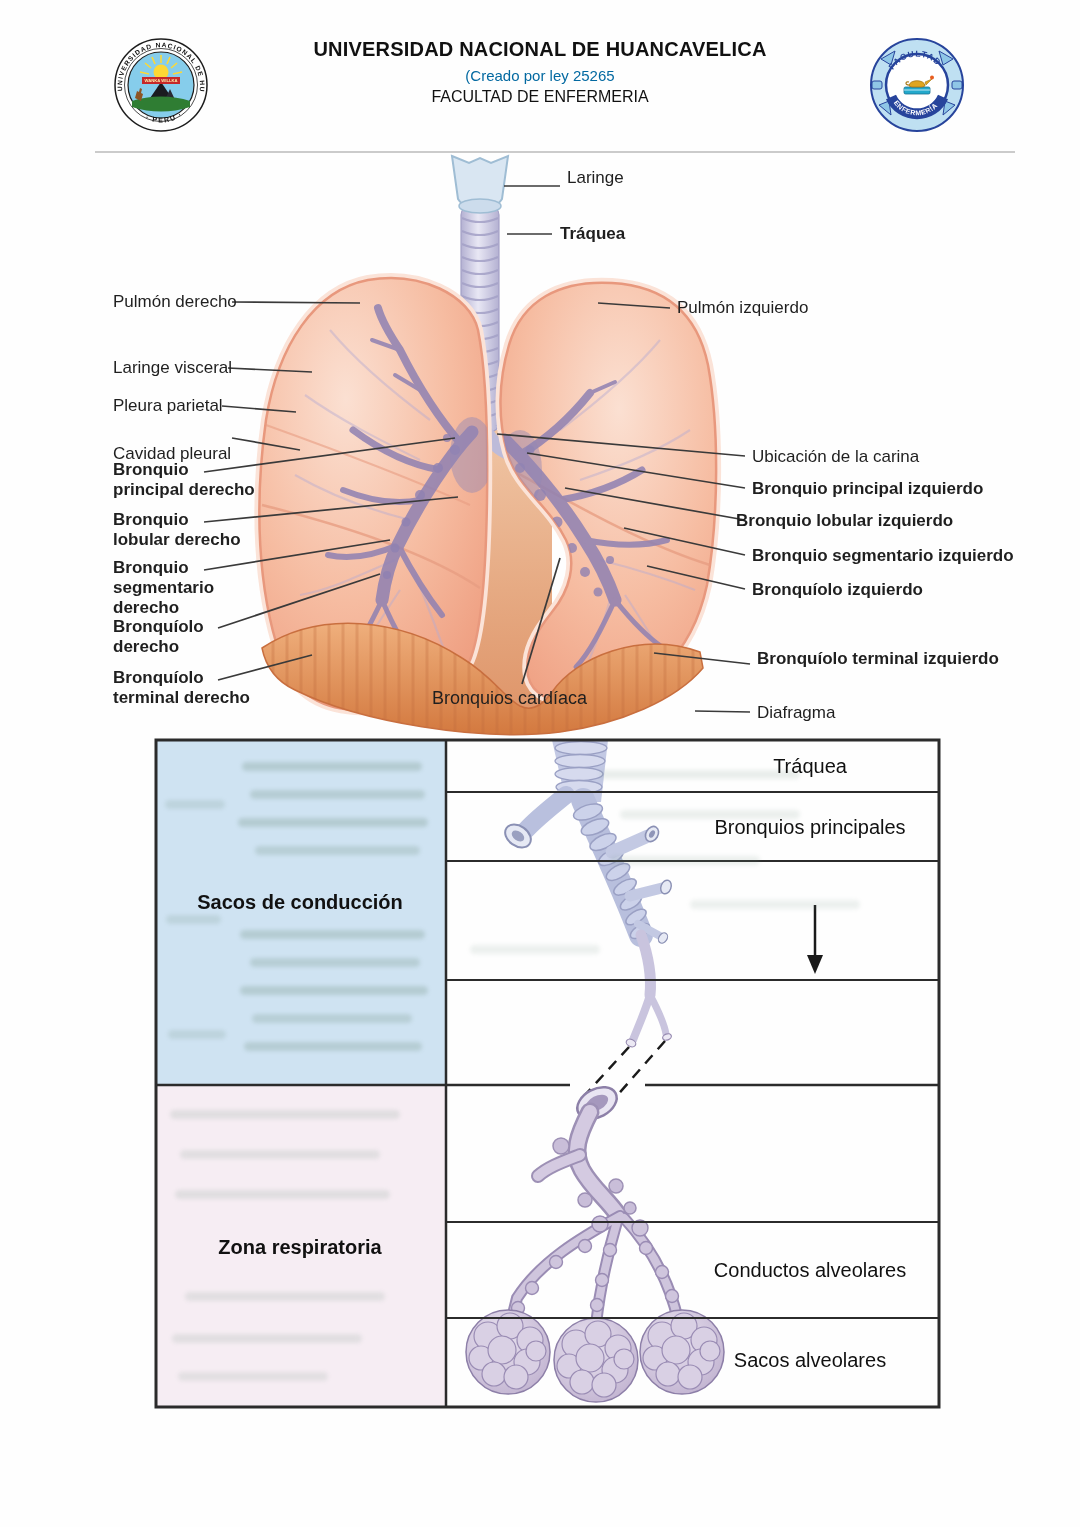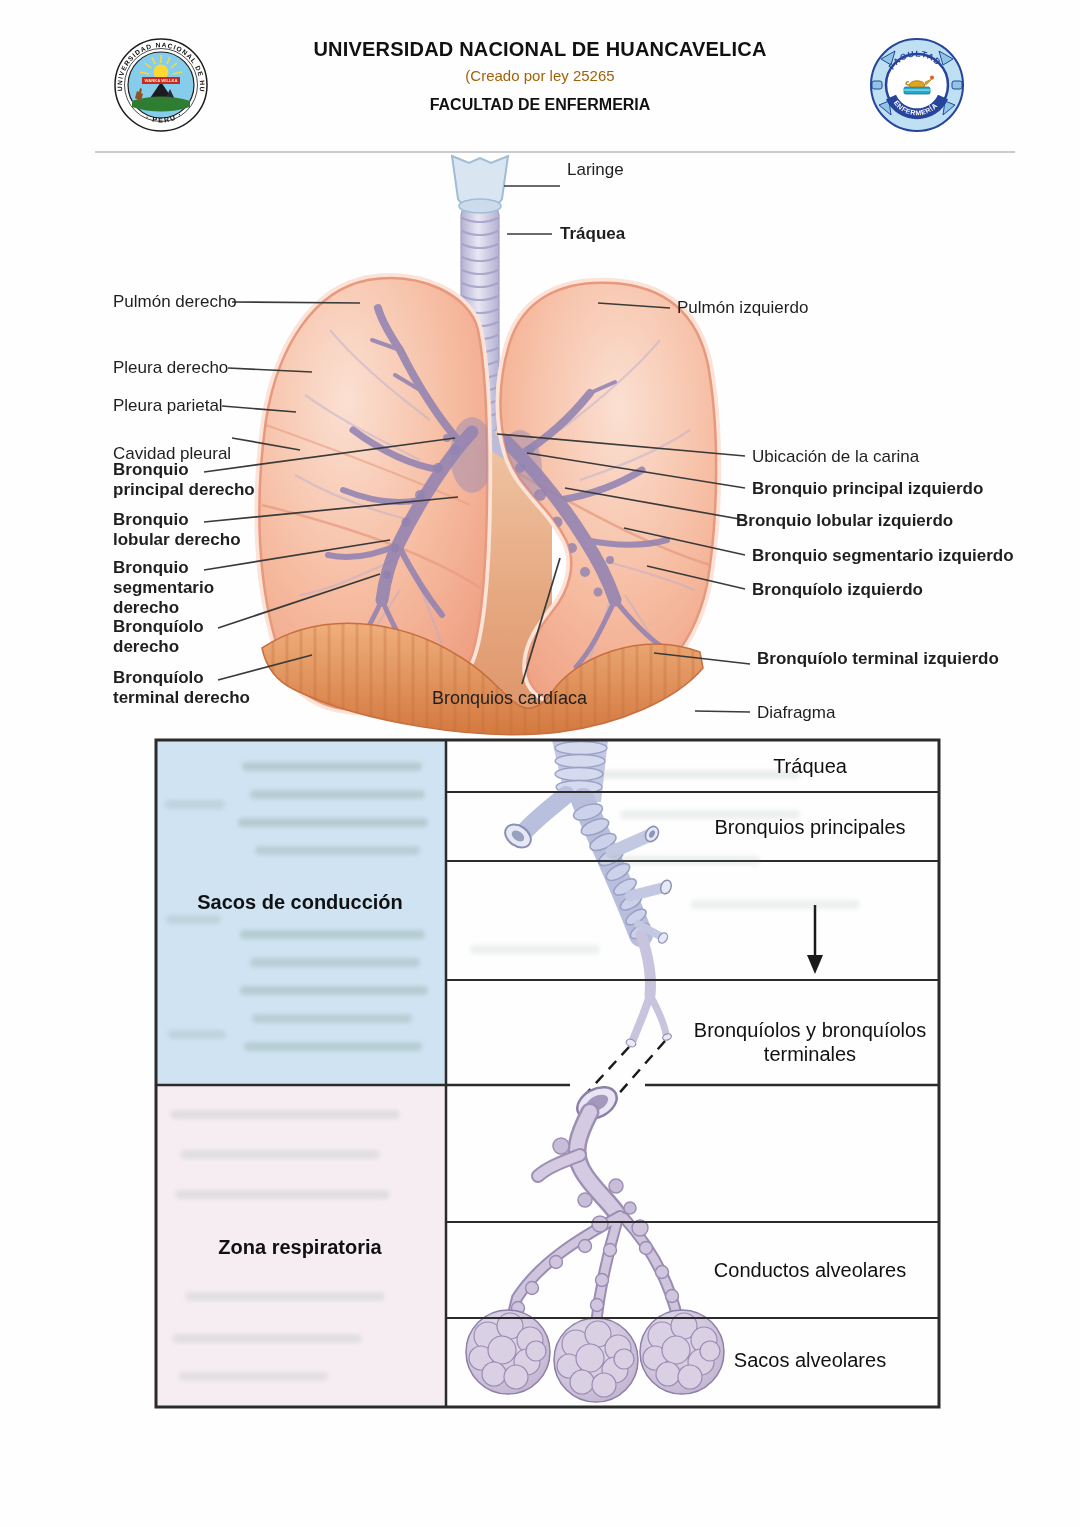--- a/index.html
+++ b/index.html
@@ -4,22 +4,22 @@
 <style>
   html,body{margin:0;padding:0;}
   body{
     width:1080px;height:1527px;background:#ffffff;
     font-family:"Liberation Sans",sans-serif;color:#1c1c1c;overflow:hidden;
   }
   .page{position:relative;width:1080px;height:1527px;background:#fefefe;}
   
   .hdr-text{position:absolute;left:240px;top:38px;width:600px;text-align:center;}
   .hdr-uni{font-size:20px;font-weight:bold;letter-spacing:.2px;color:#111;}
-  .hdr-law{font-size:15px;margin-top:6px;color:#a16207;}
-  .hdr-fac{font-size:16px;font-weight:bold;margin-top:12px;color:#111;}
+  .hdr-law{font-size:15px;margin-top:6px;color:#0369a1;}
+  .hdr-fac{font-size:16px;font-weight:normal;margin-top:4px;color:#111;}
   .top-rule{position:absolute;left:95px;top:151px;width:920px;height:2px;background:#cbcbcb;}
   
   .lbl{position:absolute;font-size:17px;line-height:20px;white-space:pre-line;color:#1f1f1f;}
   .lbl.b{font-weight:bold;}
   .row-label{position:absolute;left:680px;width:260px;font-size:20px;line-height:24px;
              text-align:center;white-space:pre-line;color:#111;}
   .zone-label{position:absolute;left:160px;width:280px;font-size:20px;font-weight:bold;
               text-align:center;color:#111;}
   .ghost{position:absolute;height:9px;border-radius:5px;background:#6f8f7f;filter:blur(2px);}
   svg.art{position:absolute;left:0;top:0;}
@@ -440,25 +440,25 @@
 
   <header>
     <div class="hdr-text">
       <div class="hdr-uni">UNIVERSIDAD NACIONAL DE HUANCAVELICA</div>
       <div class="hdr-law">(Creado por ley 25265</div>
       <div class="hdr-fac">FACULTAD DE ENFERMERIA</div>
     </div>
   </header>
   <div class="top-rule"></div>
 
-  <div class="lbl" style="left:567px;top:160px">Laringe</div>
+  <div class="lbl" style="left:567px;top:168px">Laringe</div>
   <div class="lbl b" style="left:560px;top:224px">Tráquea</div>
 
   <div class="lbl" style="left:113px;top:292px">Pulmón derecho</div>
-  <div class="lbl" style="left:113px;top:358px">Pleura derecho</div>
+  <div class="lbl" style="left:113px;top:358px">Laringe visceral</div>
   <div class="lbl" style="left:113px;top:396px">Pleura parietal</div>
   <div class="lbl" style="left:113px;top:444px">Cavidad pleural</div>
   <div class="lbl b" style="left:113px;top:460px">Bronquio
 principal derecho</div>
   <div class="lbl b" style="left:113px;top:510px">Bronquio
 lobular derecho</div>
   <div class="lbl b" style="left:113px;top:558px">Bronquio
 segmentario
 derecho</div>
   <div class="lbl b" style="left:113px;top:617px">Bronquíolo
@@ -475,18 +475,16 @@
   <div class="lbl b" style="left:757px;top:649px">Bronquíolo terminal izquierdo</div>
   <div class="lbl" style="left:757px;top:703px">Diafragma</div>
 
   <div class="lbl" style="left:432px;top:688px;font-size:18px">Bronquios cardíaca</div>
 
   <div class="zone-label" style="top:891px">Sacos de conducción</div>
   <div class="zone-label" style="top:1236px">Zona respiratoria</div>
 
   <div class="row-label" style="top:754px">Tráquea</div>
   <div class="row-label" style="top:815px">Bronquios principales</div>
-  <div class="row-label" style="top:1018px">Bronquíolos y bronquíolos
-terminales</div>
   <div class="row-label" style="top:1258px">Conductos alveolares</div>
   <div class="row-label" style="top:1348px">Sacos alveolares</div>
 
 </div>
 
 </body></html>

